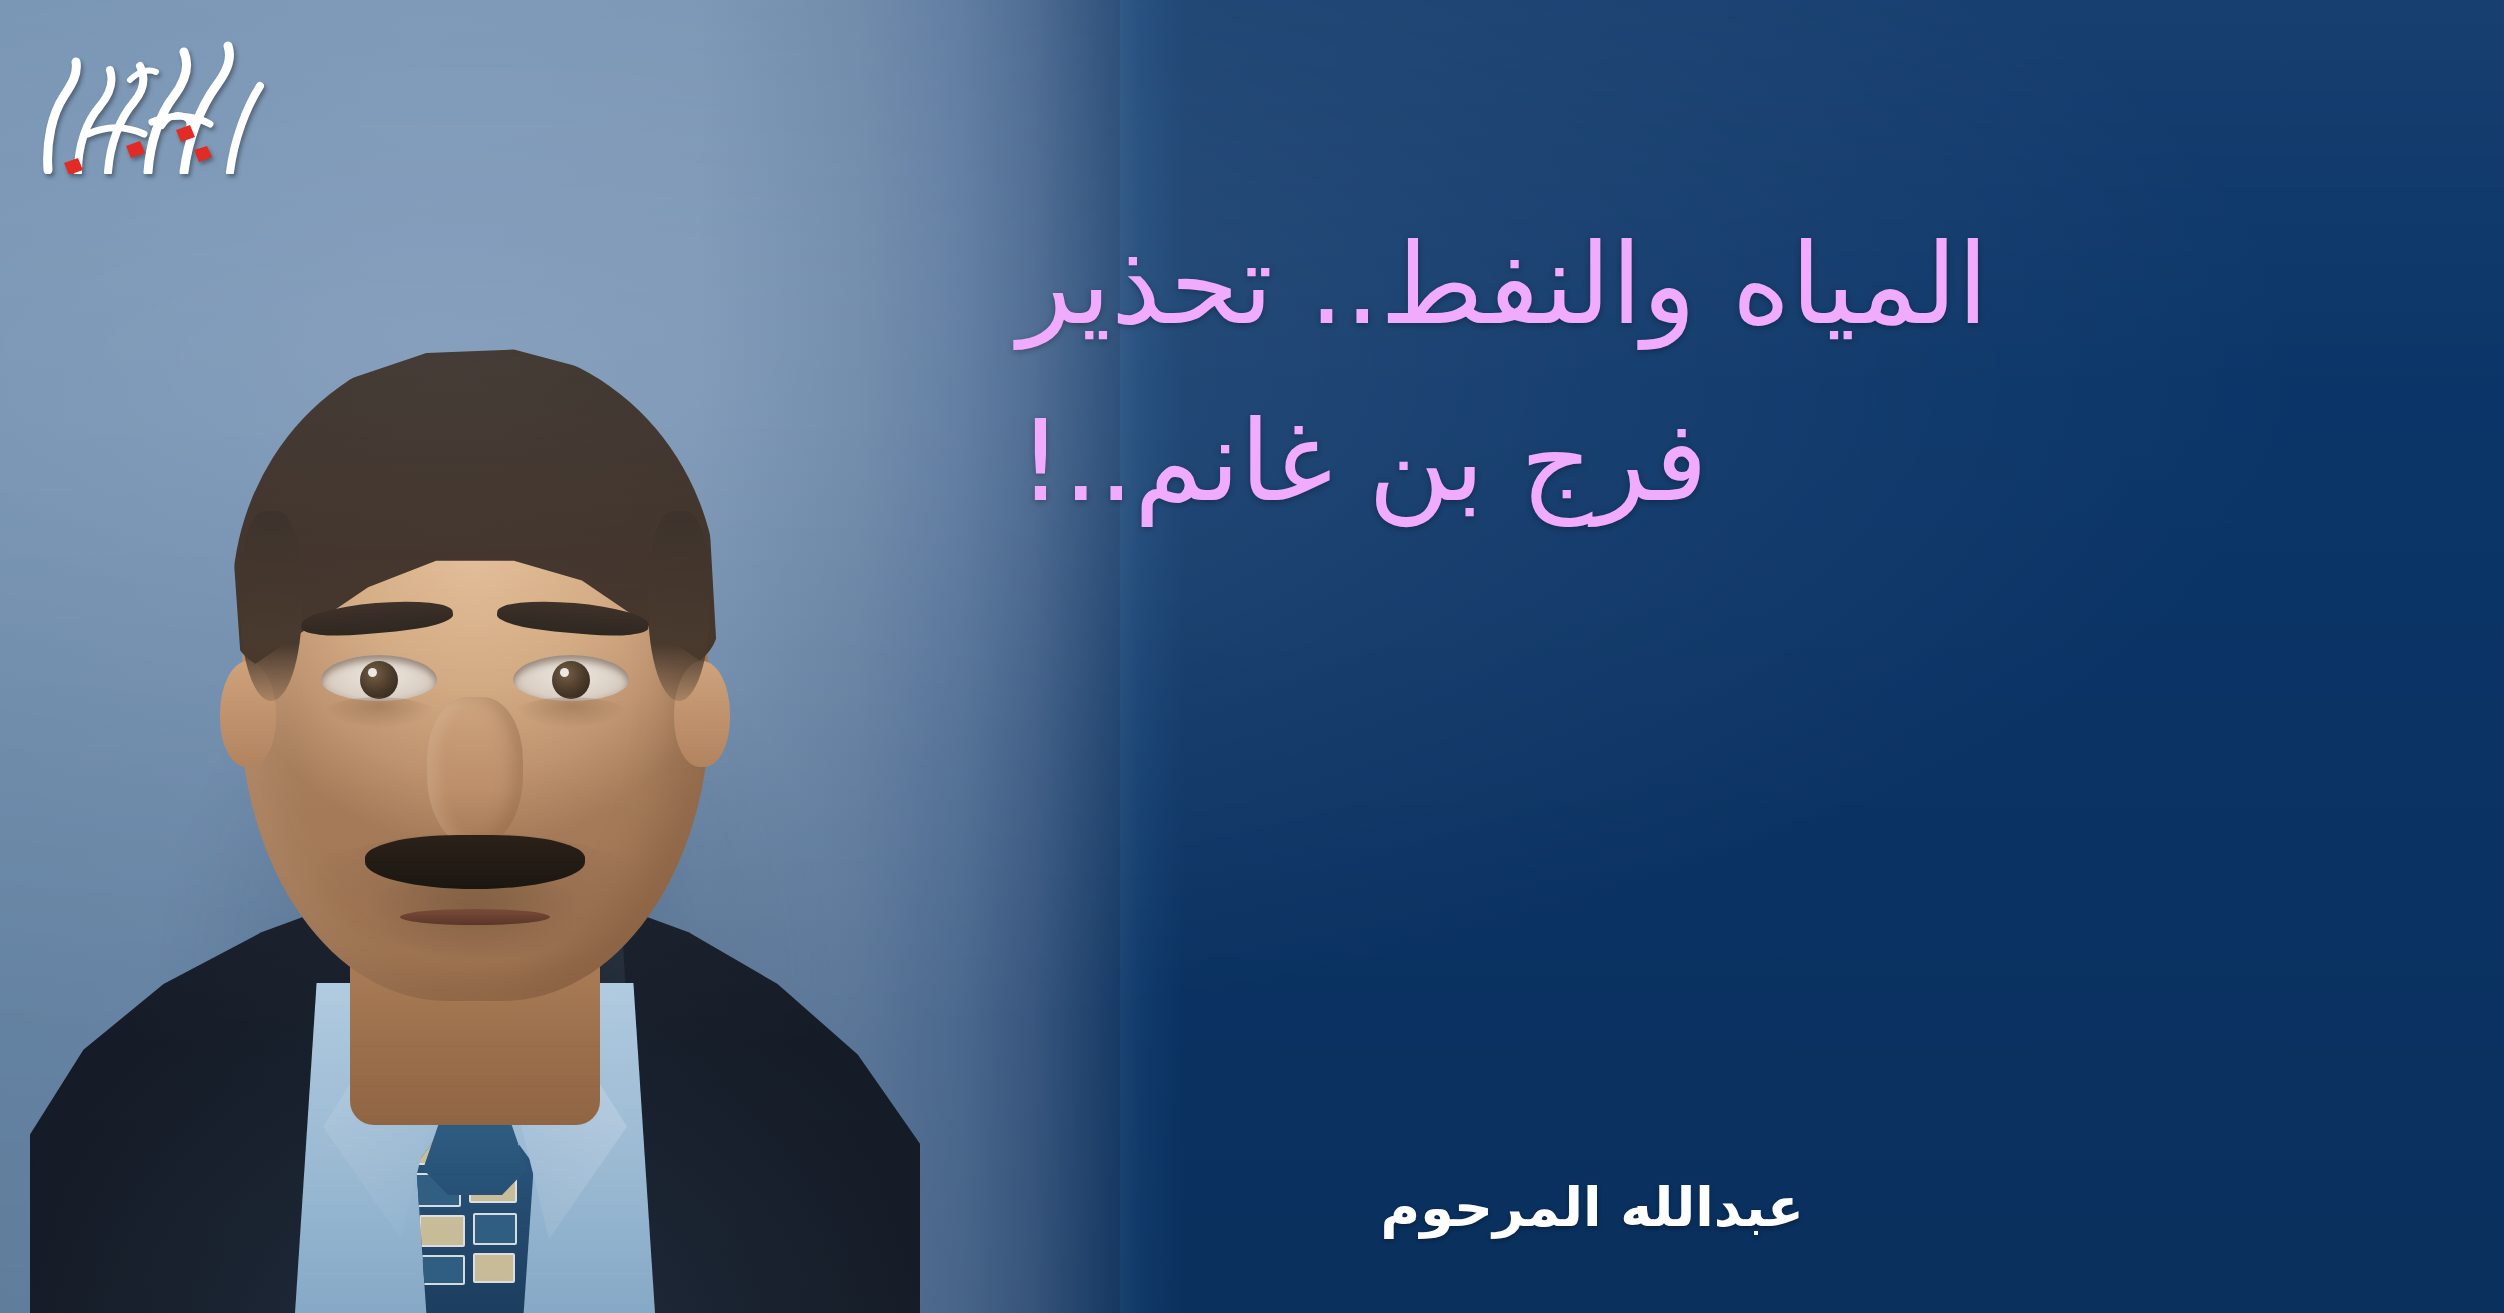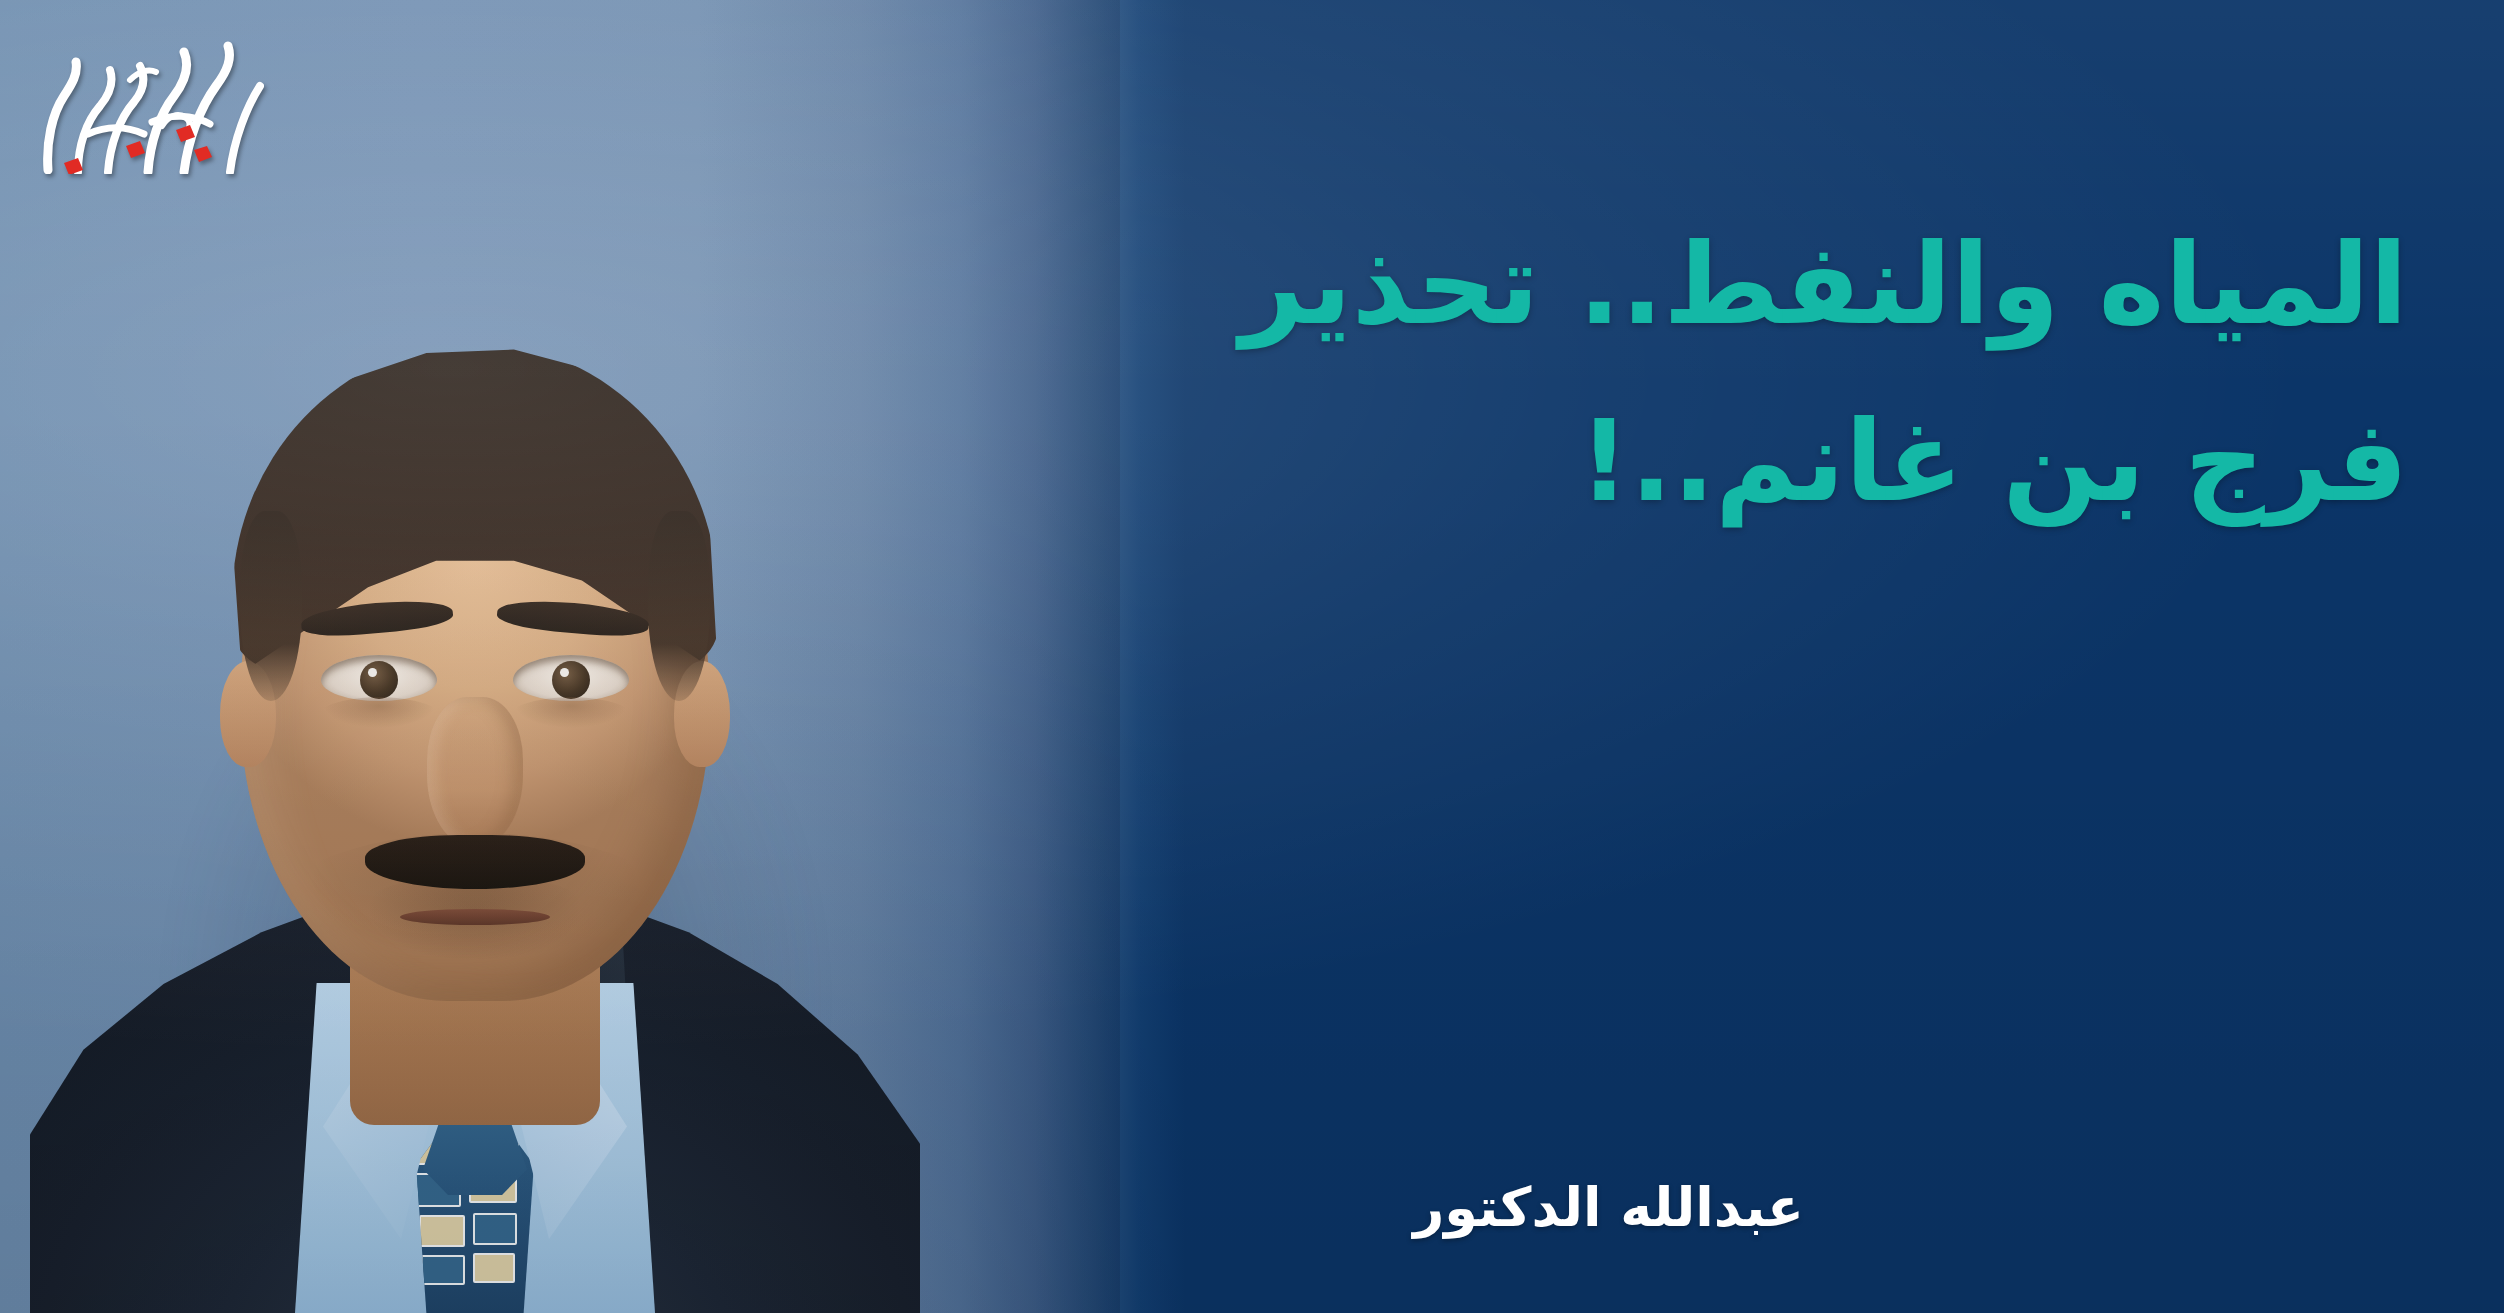--- a/index.html
+++ b/index.html
@@ -239,25 +239,25 @@
     width:238px; height:152px;
   }
   .logo svg{ width:100%; height:100%; display:block;
     filter: drop-shadow(2px 3px 2px rgba(0,0,0,.35)); }
 
   
   .headline{
     position:absolute;
     right:96px; top:196px;
     width:1390px;
-    text-align:right;
+    text-align:left;
     direction:rtl;
-    color:#14b8a6;
+    color:#f0abfc;
     font-family:"DejaVu Sans", sans-serif;
-    font-weight:700;
+    font-weight:400;
     font-size:112px;
     line-height:1.58;
     letter-spacing:-1px;
     text-shadow:0 2px 6px rgba(0,0,0,.28);
   }
   .headline .ln{ display:block; white-space:nowrap; }
 
   .author{
     position:absolute;
     right:700px; top:1178px;
@@ -360,15 +360,15 @@
         <path d="M30 141 l14 -5 l5 12 l-14 5 z"></path>
       </g>
     </svg>
   </div>
 
   <div class="headline">
     <span class="ln">المياه والنفط.. تحذير</span>
     <span class="ln">فرج بن غانم..!</span>
   </div>
 
-  <div class="author">عبدالله الدكتور</div>
+  <div class="author">عبدالله المرحوم</div>
 
 </div>
 
 </body></html>

